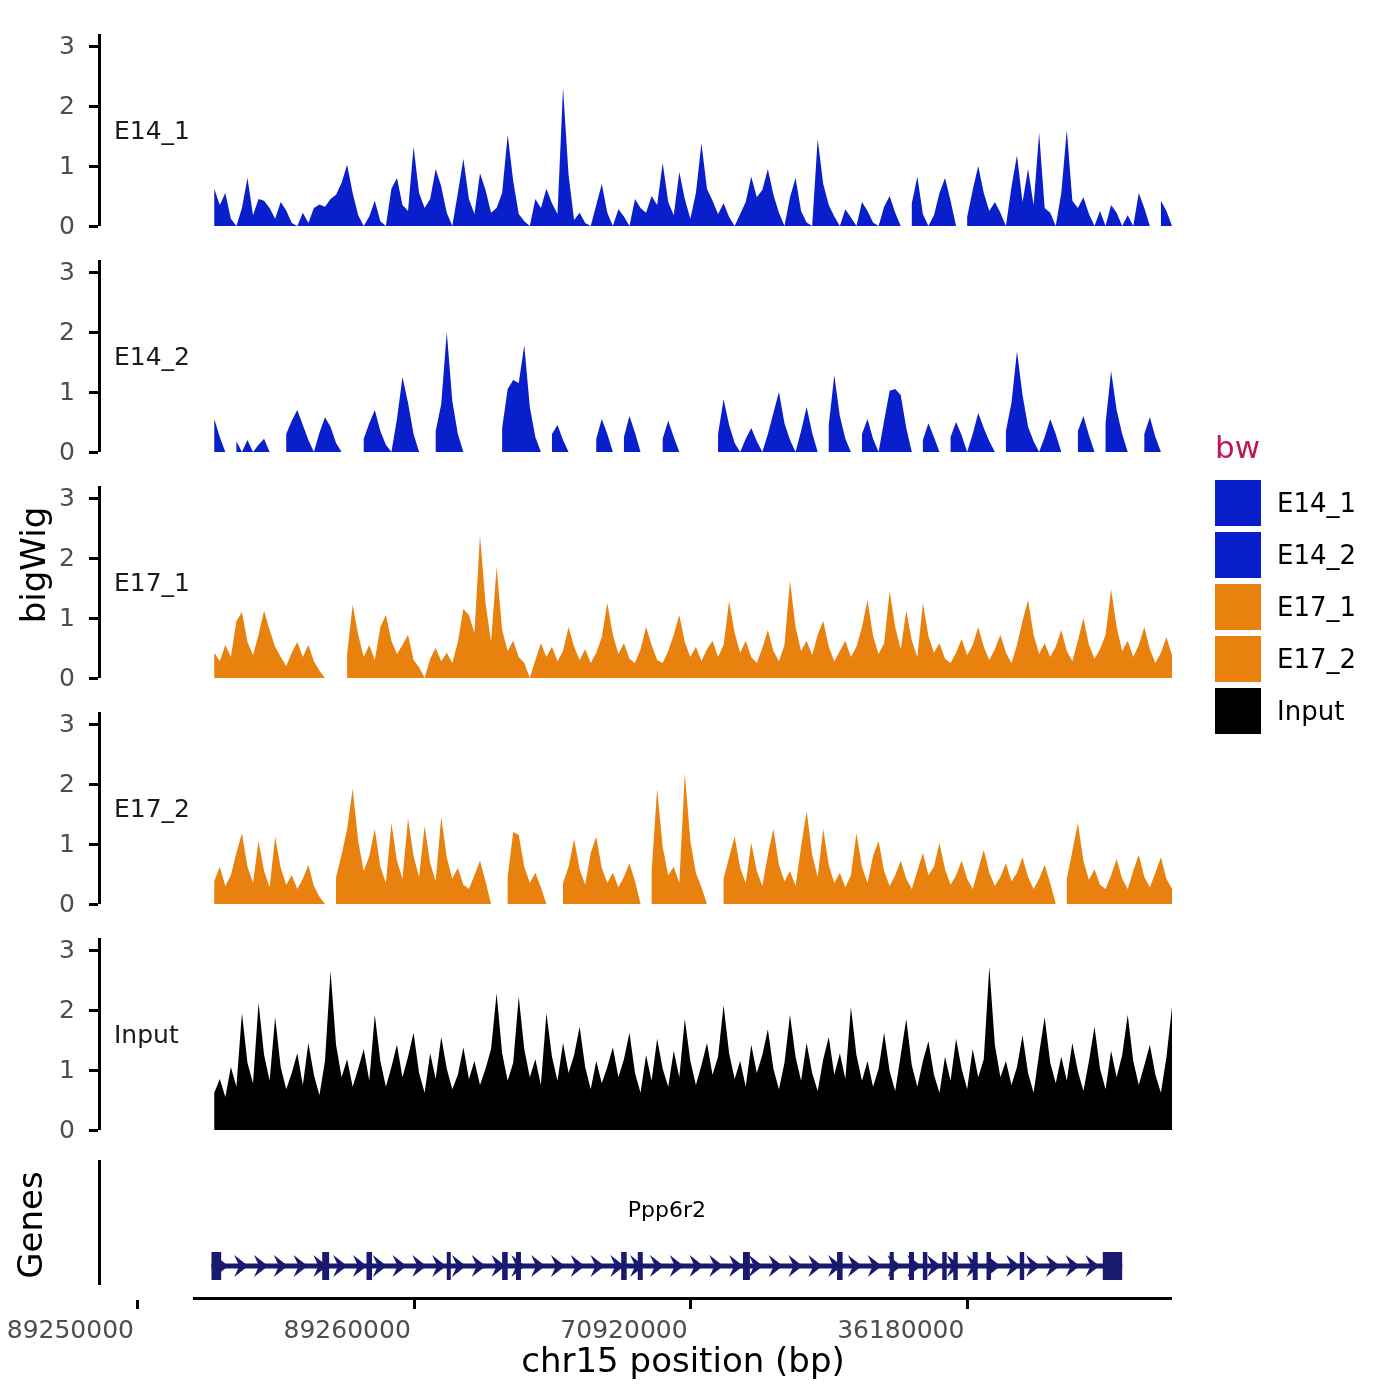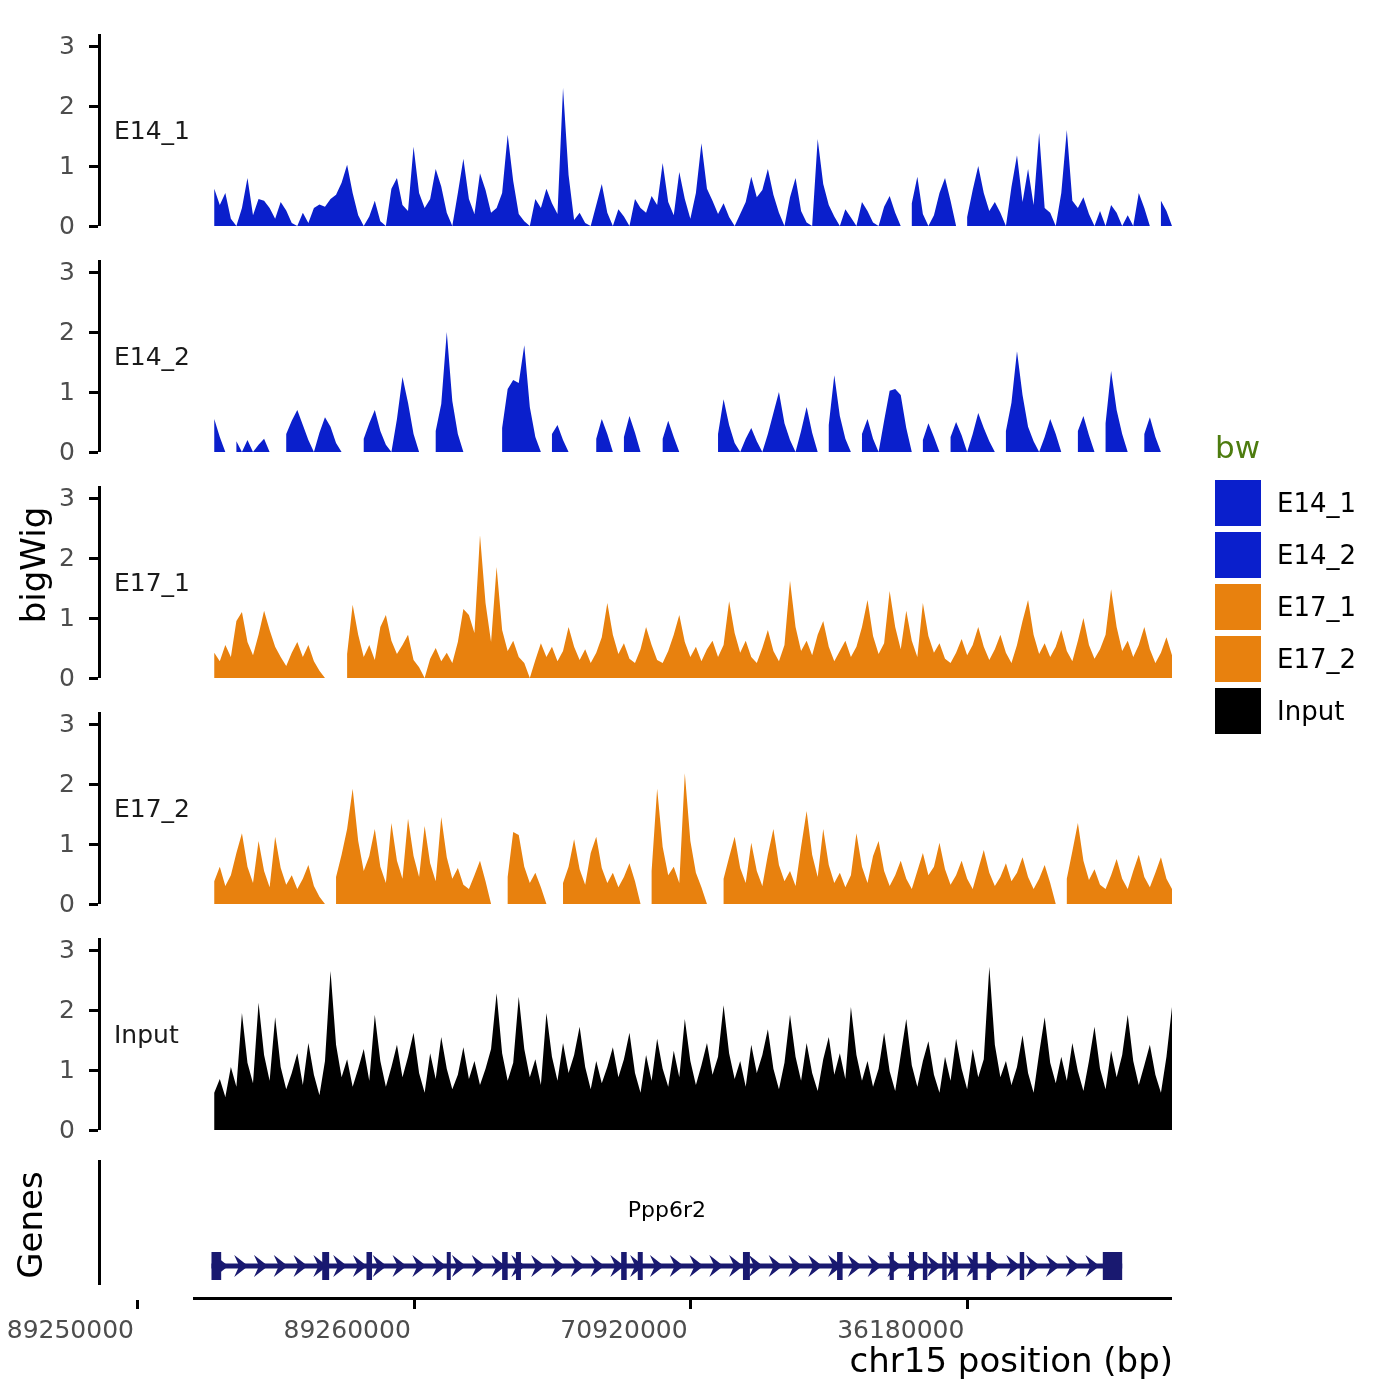--- a/index.html
+++ b/index.html
@@ -50,29 +50,29 @@
     transform:rotate(-90deg);
     transform-origin:50% 50%;
     white-space:nowrap;
     text-align:center;
   }
   .axis-title-x{
     position:absolute;
     font-size:34px;
     color:#000;
     white-space:nowrap;
-    text-align:right;
+    text-align:center;
   }
 
   
   #legend{position:absolute;}
   .legend-title{
     position:absolute;
     font-size:31px;
-    color:#4d7c0f;
+    color:#be185d;
     white-space:nowrap;
     line-height:1;
   }
   .legend-row{position:absolute;height:46px;}
   .legend-key{
     position:absolute;left:0;top:0;
     width:46px;height:46px;
   }
   .legend-label{
     position:absolute;

